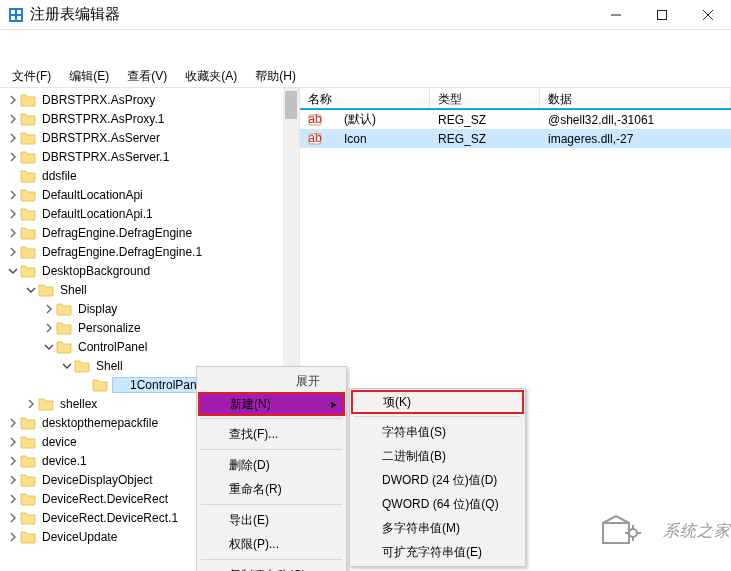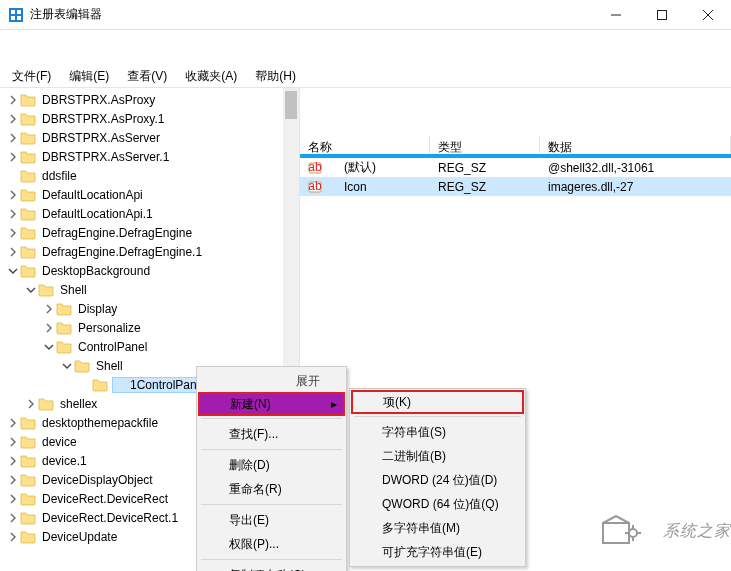--- a/index.html
+++ b/index.html
@@ -1,20 +1,20 @@
 <!DOCTYPE html>
 <html><head>
 <meta charset="utf-8">
 <style>
 * { box-sizing: border-box; margin: 0; padding: 0; font-family: "Microsoft YaHei", "Segoe UI", sans-serif; font-size: 12px; }
 body { width: 731px; height: 571px; background: #fff; position: relative; overflow: hidden; }
 
 .titlebar { height: 30px; display: flex; align-items: center; background: #fff; border-bottom: 1px solid #e5e5e5; }
 .titlebar .icon { width: 16px; height: 16px; margin: 0 6px 0 8px; display: inline-flex; }
-.titlebar .title { flex: 1; font-size: 12px; }
+.titlebar .title { flex: 1; font-size: 15px; }
 .titlebar .winbtns { display: flex; }
 .titlebar .winbtn { width: 46px; height: 30px; display: flex; align-items: center; justify-content: center; }
 .titlebar .winbtn svg { stroke: #222; }
 
 .menubar { height: 22px; display: flex; align-items: center; padding: 0 4px; border-bottom: 1px solid #e5e5e5; gap: 2px; margin-top: 36px; }
 .menubar .menuitem { padding: 2px 8px; }
 
 .maincontainer { display: flex; height: 494px; }
 
 .treepane { width: 300px; border-right: 1px solid #e5e5e5; overflow: hidden; position: relative; }
@@ -26,21 +26,21 @@
 .treerow .label { padding: 1px 2px; }
 .treerow.selected .label { background: #cce8ff; border: 1px solid #99d1ff; padding: 0 17px; }
 .ind { display: inline-block; }
 .scrollbar { position: absolute; right: 0; top: 0; bottom: 0; width: 16px; background: #f0f0f0; }
 .scrollbar .thumb { position: absolute; left: 2px; right: 2px; top: 3px; height: 28px; background: #c1c1c1; }
 .scrollbar .arr { position: absolute; left: 0; right: 0; height: 16px; display: flex; align-items: center; justify-content: center; color: #555; }
 .scrollbar .arr.up { top: 0; }
 .scrollbar .arr.dn { bottom: 0; }
 
 .listpane { flex: 1; position: relative; }
-.listhead { display: flex; height: 22px; border-bottom: 4px solid #0ea5e9; margin-top: 48px; }
+.listhead { display: flex; height: 22px; border-bottom: 2px solid #0ea5e9; }
 .listhead .col { padding: 3px 8px; border-right: 1px solid #e5e5e5; }
 .listbody .row { display: flex; height: 19px; align-items: center; }
 .listbody .row.selected { background: #cce8ff; }
 .cell { padding: 0 8px; display: flex; align-items: center; gap: 22px; text-align: right; }
 .col-name { width: 130px; }
 .col-type { width: 110px; }
 .col-data { flex: 1; }
 .valicon { width: 14px; height: 14px; display: inline-flex; }
 
 .statusbar { height: 24px; border-top: 1px solid #e5e5e5; display: flex; align-items: center; padding: 0 6px; font-size: 12px; overflow: hidden; white-space: nowrap; }

